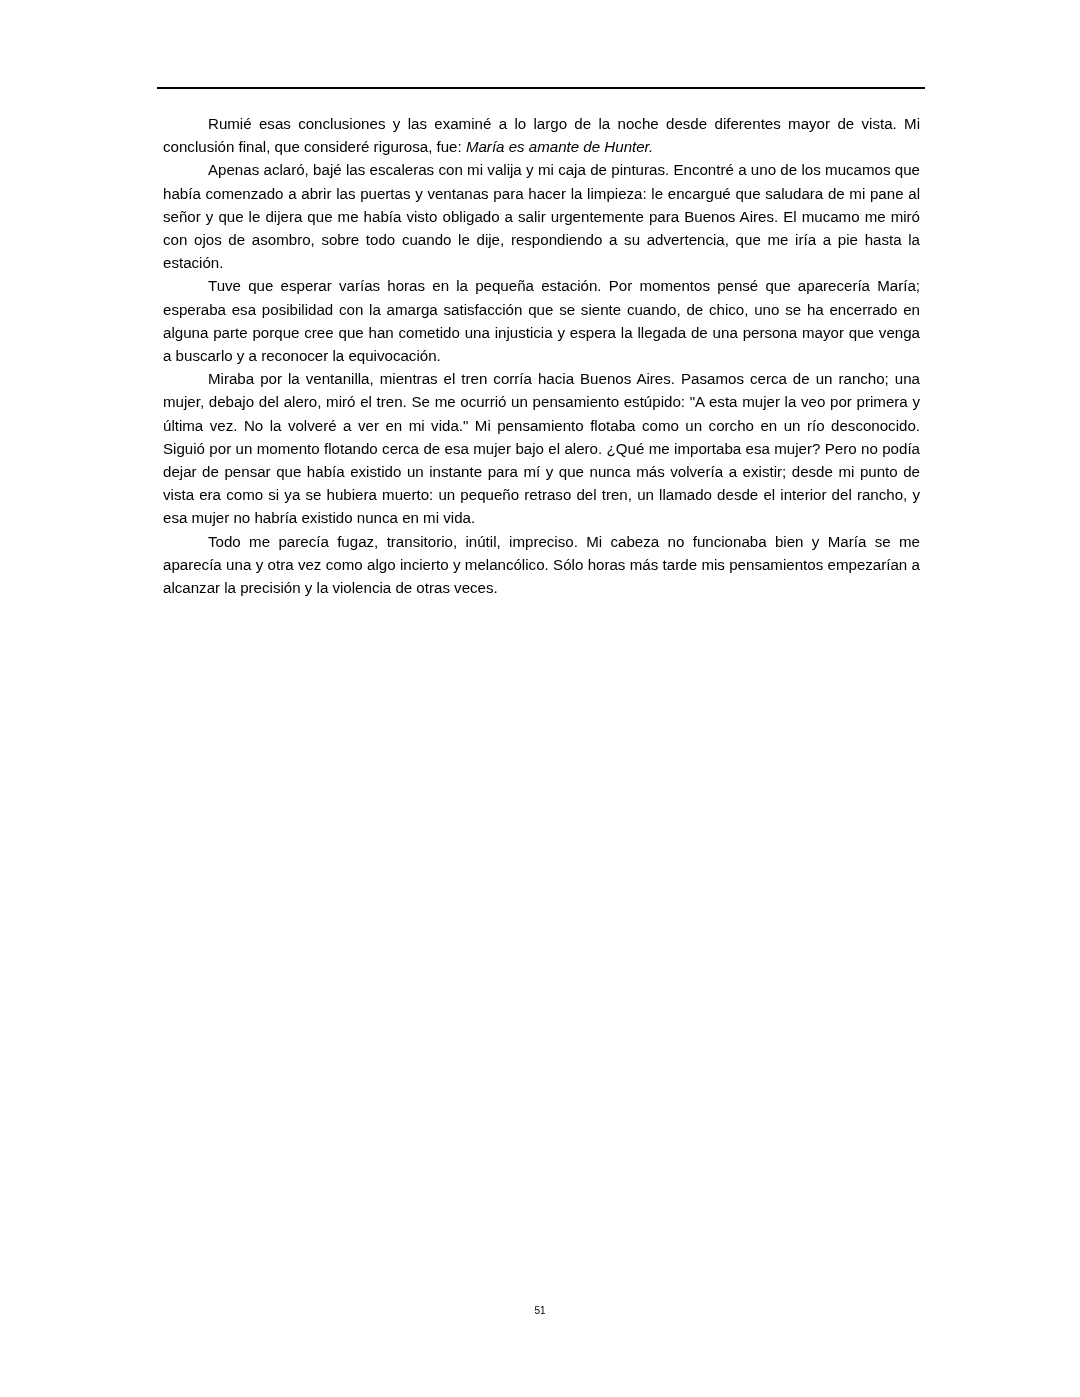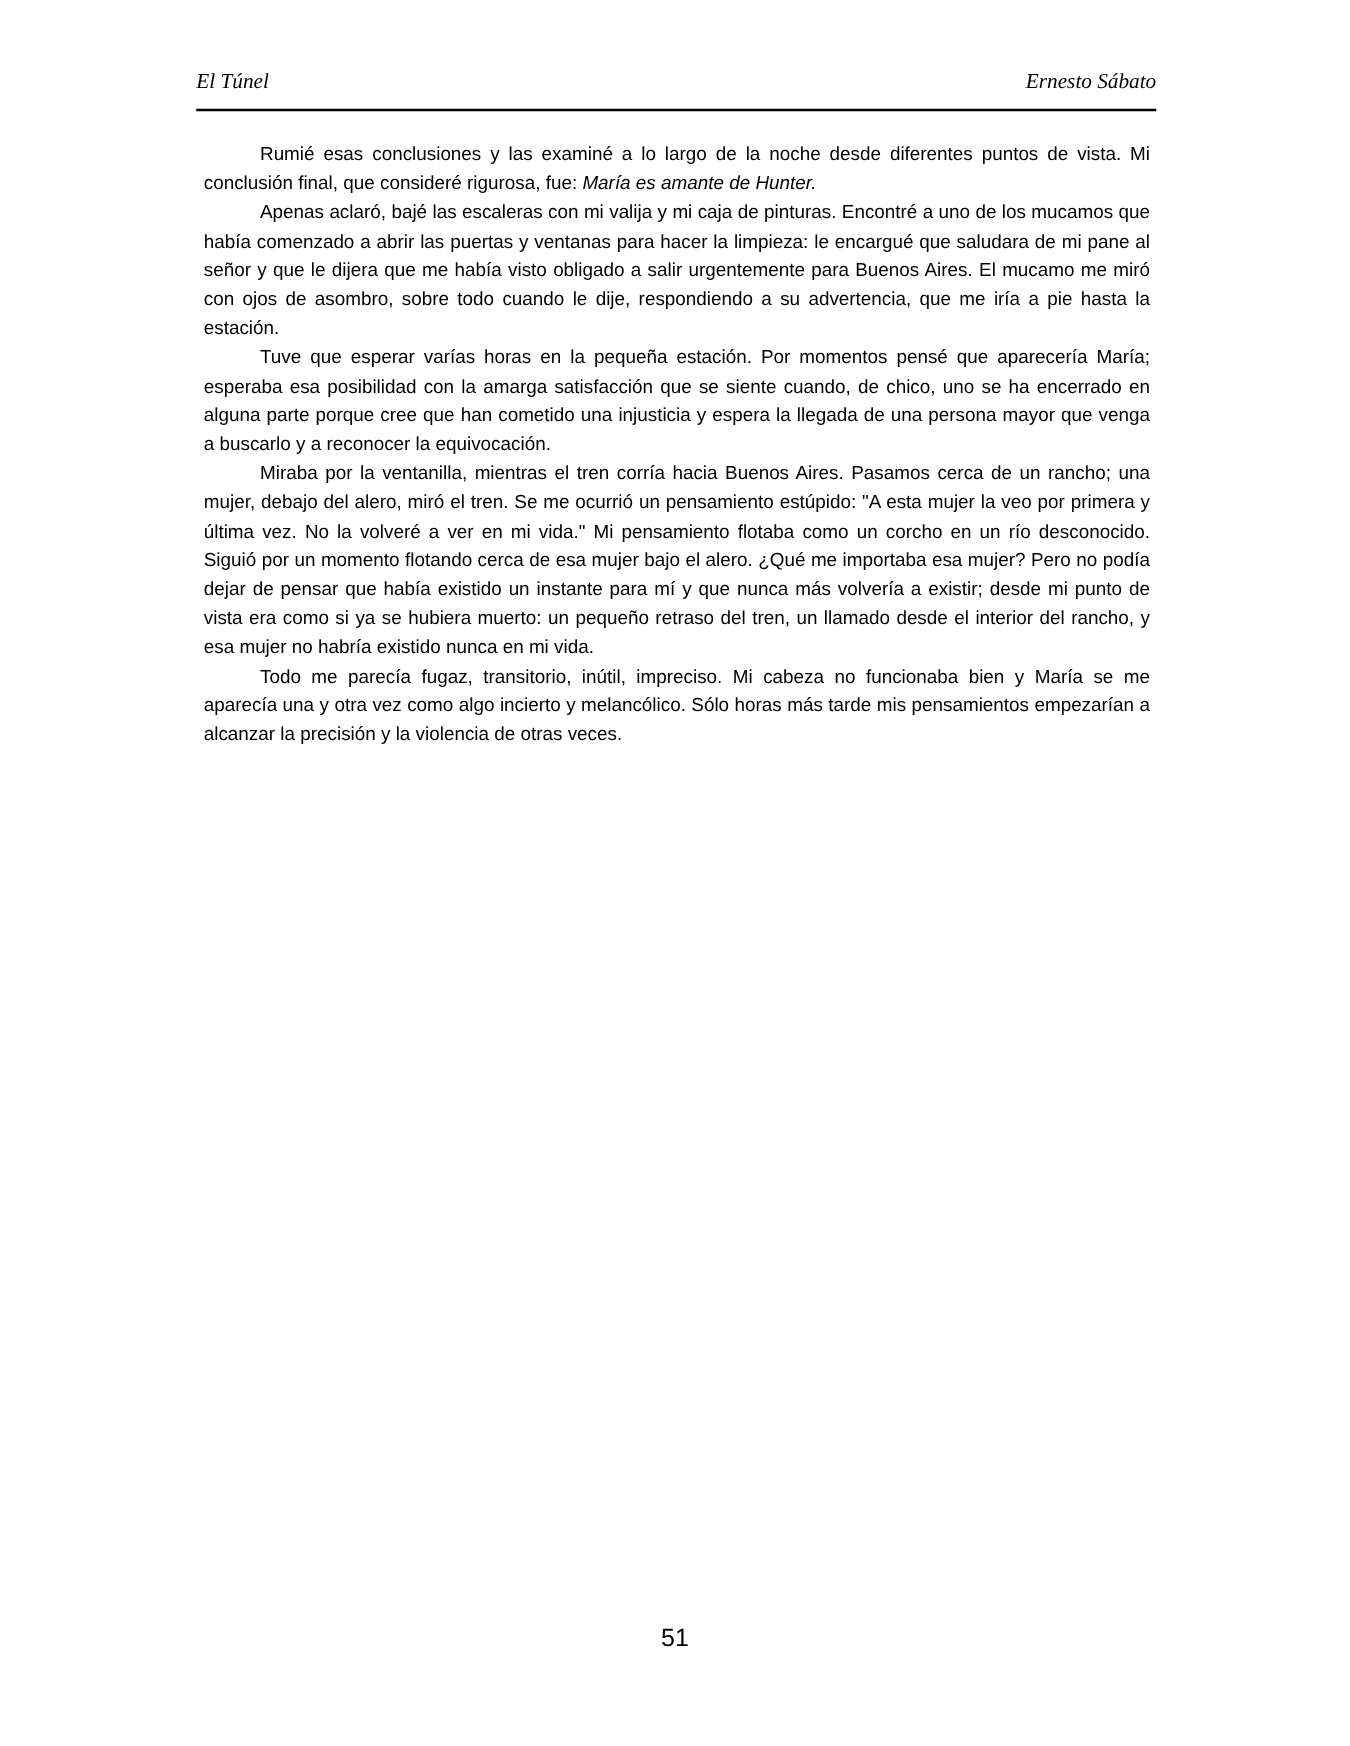--- a/index.html
+++ b/index.html
@@ -75,39 +75,35 @@
     font-style: italic;
   }
 
   
   .folio {
     position: absolute;
     left: 0;
     top: 1301px;
     width: 1080px;
     text-align: center;
-    font-size: 20px;
+    font-size: 10px;
     line-height: 20px;
     color: #000000;
   }
 </style>
 </head>
 <body>
 
 <div class="page">
 
-  <div class="running-head">
-    <span class="rh-left">El Túnel</span>
-    <span class="rh-right">Ernesto Sábato</span>
-  </div>
 
   <div class="head-rule"></div>
 
   <div class="body-text" id="body-text">
-      <p><span>Rumié esas conclusiones y las examiné a lo largo de la noche desde diferentes puntos de vista. Mi conclusión final, que consideré rigurosa, fue: </span><em>María es amante de Hunter.</em></p>
+      <p><span>Rumié esas conclusiones y las examiné a lo largo de la noche desde diferentes mayor de vista. Mi conclusión final, que consideré rigurosa, fue: </span><em>María es amante de Hunter.</em></p>
       <p><span>Apenas aclaró, bajé las escaleras con mi valija y mi caja de pinturas. Encontré a uno de los mucamos que había comenzado a abrir las puertas y ventanas para hacer la limpieza: le encargué que saludara de mi pane al señor y que le dijera que me había visto obligado a salir urgentemente para Buenos Aires. El mucamo me miró con ojos de asombro, sobre todo cuando le dije, respondiendo a su advertencia, que me iría a pie hasta la estación.</span></p>
       <p><span>Tuve que esperar varías horas en la pequeña estación. Por momentos pensé que aparecería María; esperaba esa posibilidad con la amarga satisfacción que se siente cuando, de chico, uno se ha encerrado en alguna parte porque cree que han cometido una injusticia y espera la llegada de una persona mayor que venga a buscarlo y a reconocer la equivocación.</span></p>
       <p><span>Miraba por la ventanilla, mientras el tren corría hacia Buenos Aires. Pasamos cerca de un rancho; una mujer, debajo del alero, miró el tren. Se me ocurrió un pensamiento estúpido: "A esta mujer la veo por primera y última vez. No la volveré a ver en mi vida." Mi pensamiento flotaba como un corcho en un río desconocido. Siguió por un momento flotando cerca de esa mujer bajo el alero. ¿Qué me importaba esa mujer? Pero no podía dejar de pensar que había existido un instante para mí y que nunca más volvería a existir; desde mi punto de vista era como si ya se hubiera muerto: un pequeño retraso del tren, un llamado desde el interior del rancho, y esa mujer no habría existido nunca en mi vida.</span></p>
       <p><span>Todo me parecía fugaz, transitorio, inútil, impreciso. Mi cabeza no funcionaba bien y María se me aparecía una y otra vez como algo incierto y melancólico. Sólo horas más tarde mis pensamientos empezarían a alcanzar la precisión y la violencia de otras veces.</span></p>
     </div>
 
   <div class="folio">51</div>
 
 </div>
 

